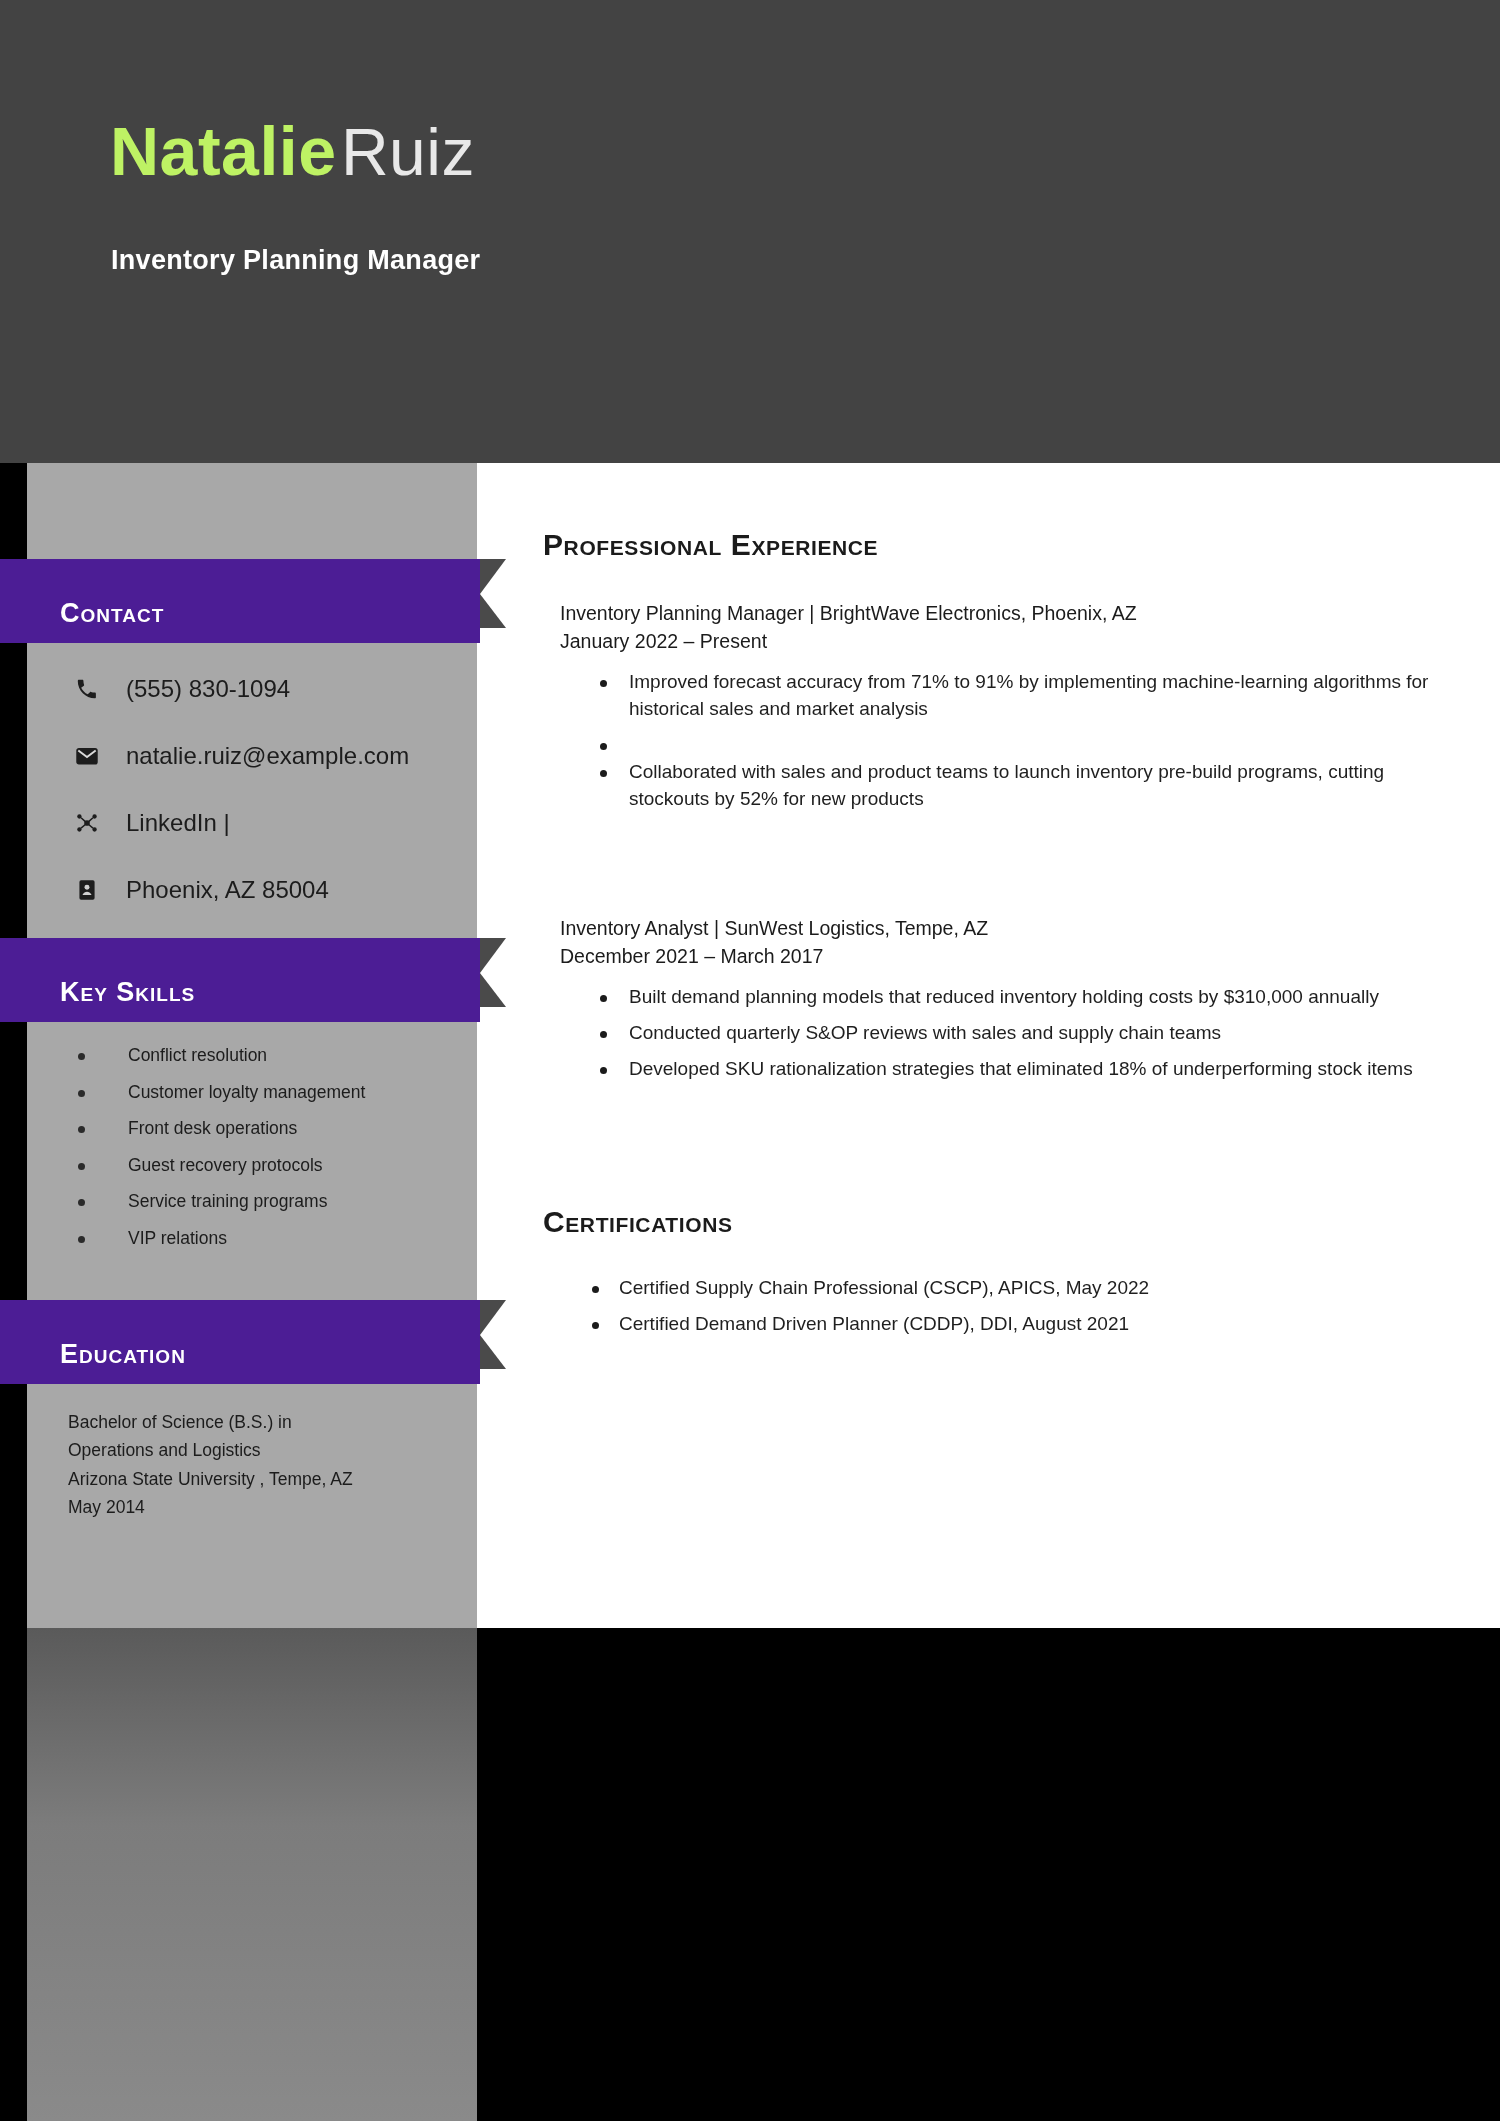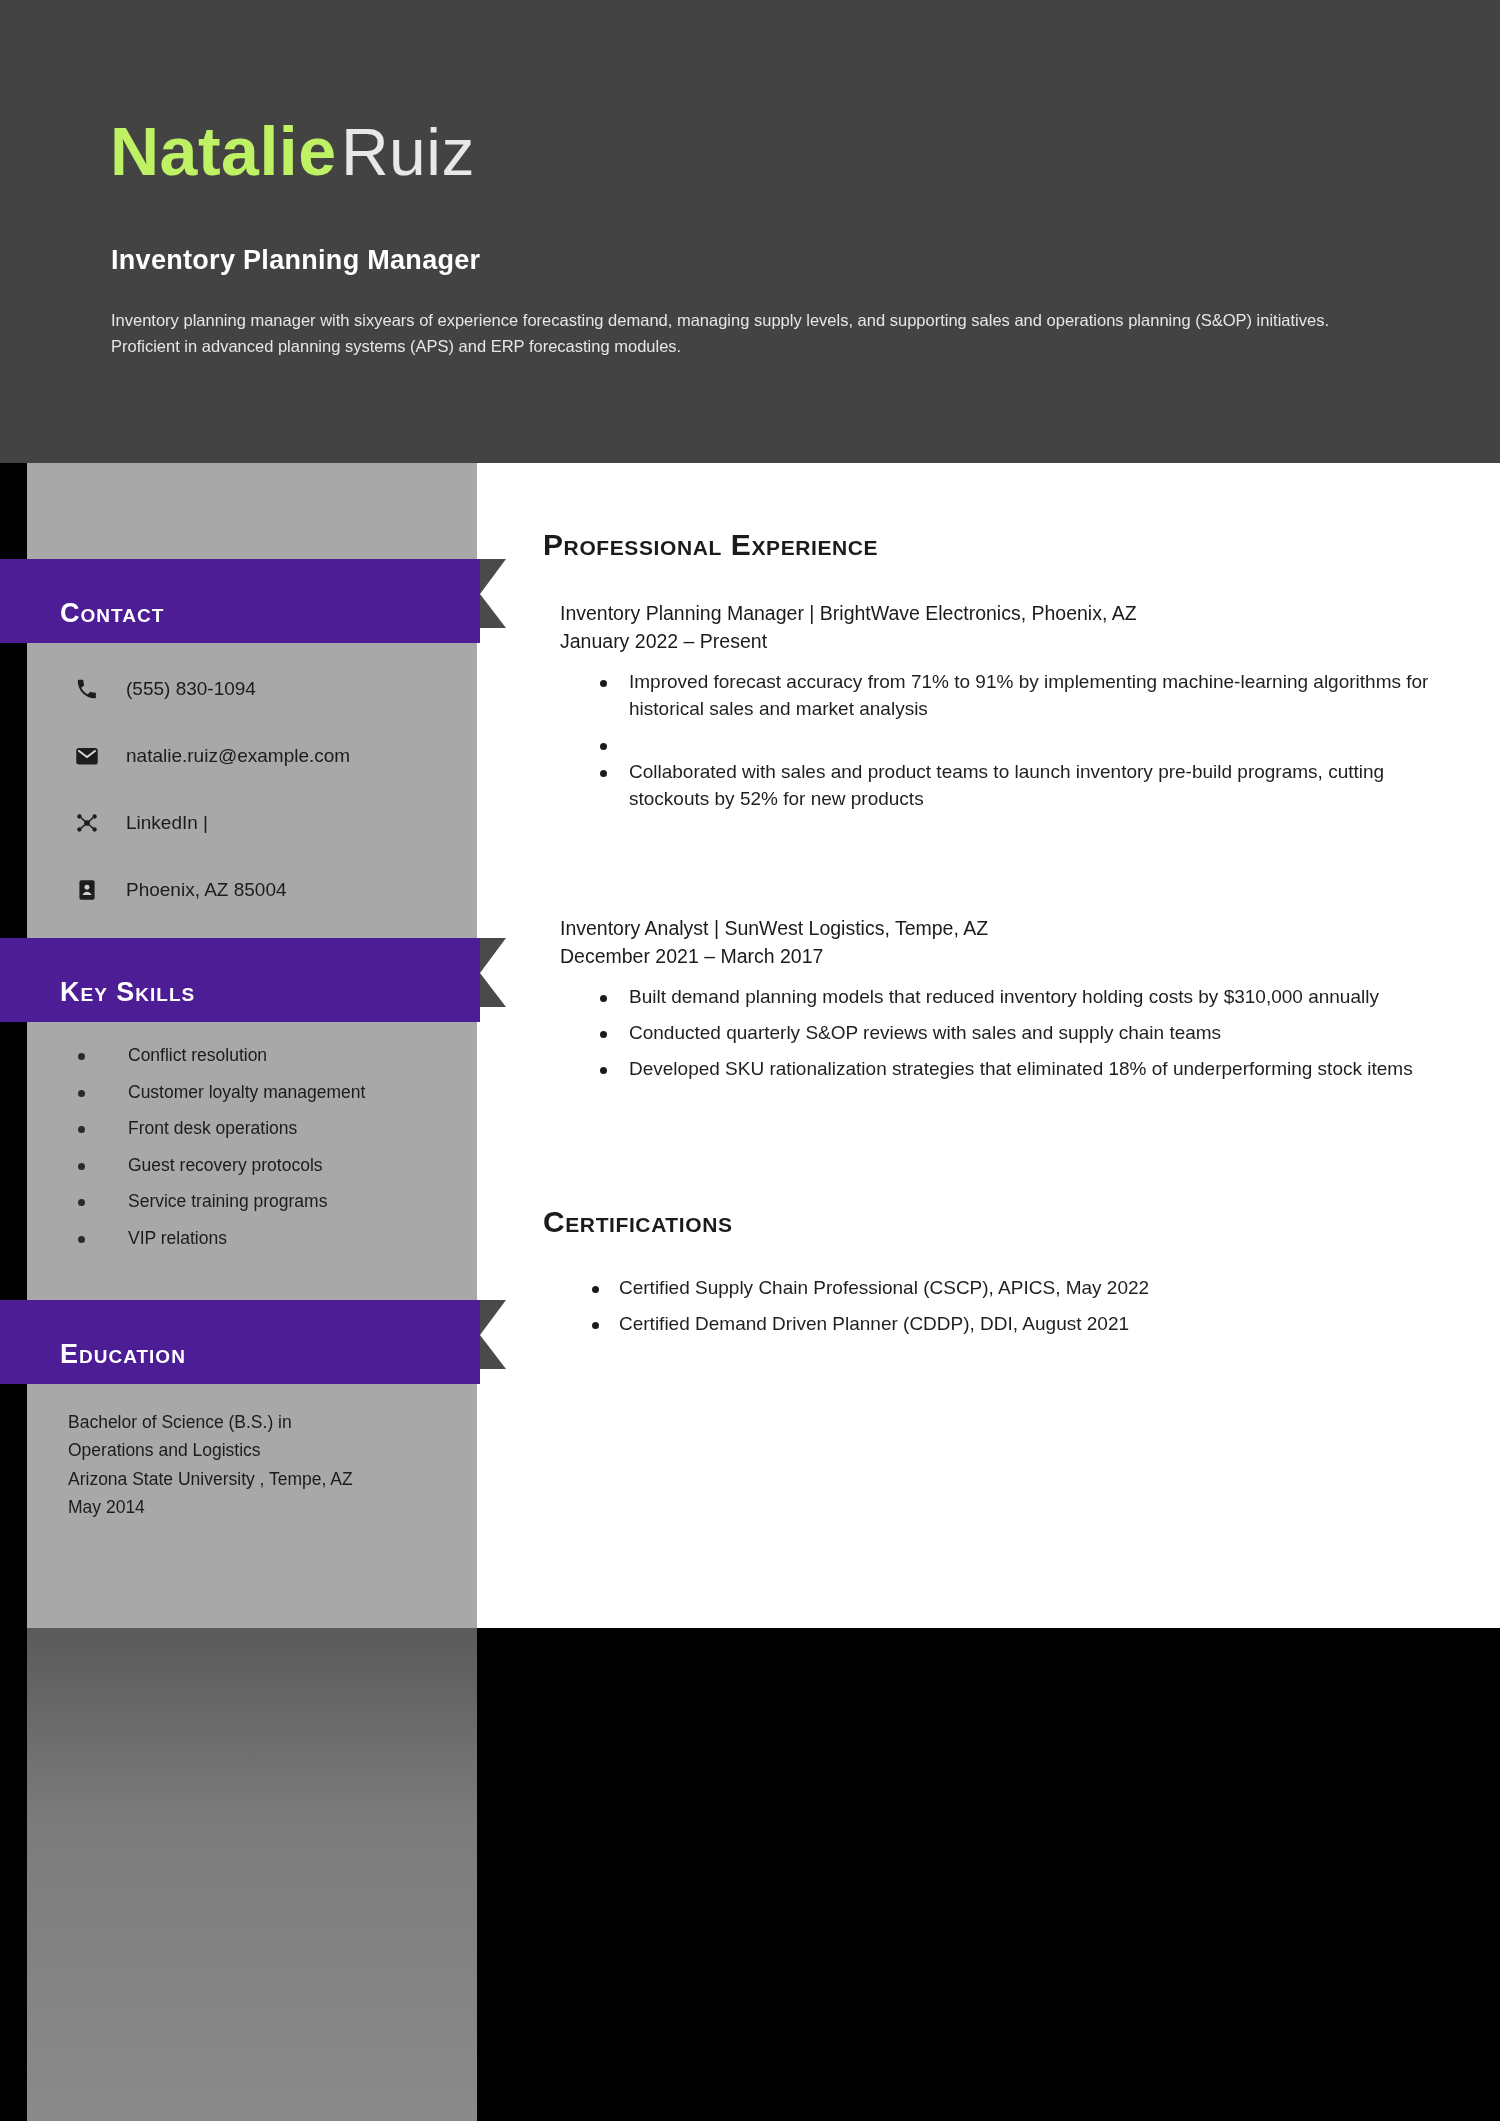--- a/index.html
+++ b/index.html
@@ -125,21 +125,21 @@
   }
   .contact-icon {
     width: 34px;
     margin-right: 22px;
     display: flex;
     align-items: center;
     justify-content: center;
     color: #1d1d1d;
   }
   .contact-text {
-    font-size: 19px;
+    font-size: 24px;
     color: #1c1c1c;
   }
 
   
   .skills-list {
     position: absolute;
     left: 78px;
     top: 1045px;
     width: 370px;
   }
@@ -256,21 +256,20 @@
 <body>
 
 <div id="page">
 
   <div class="header-band">
     <div class="name-line">
       <span class="name-first">Natalie</span>
       <span class="name-last">Ruiz</span>
     </div>
     <div class="job-title">Inventory Planning Manager</div>
-    <div class="summary">Inventory planning manager with sixyears of experience forecasting demand, managing supply levels, and supporting sales and operations planning (S&amp;OP) initiatives. Proficient in advanced planning systems (APS) and ERP forecasting modules.</div>
   </div>
 
   <div class="left-col"></div>
   <div class="left-col-lower"></div>
 
   <div class="white-top-right"></div>
 
   <div class="lbar bar-contact">
     <span class="lbar-text sc">Contact</span>
     <span class="lbar-tail"></span>

